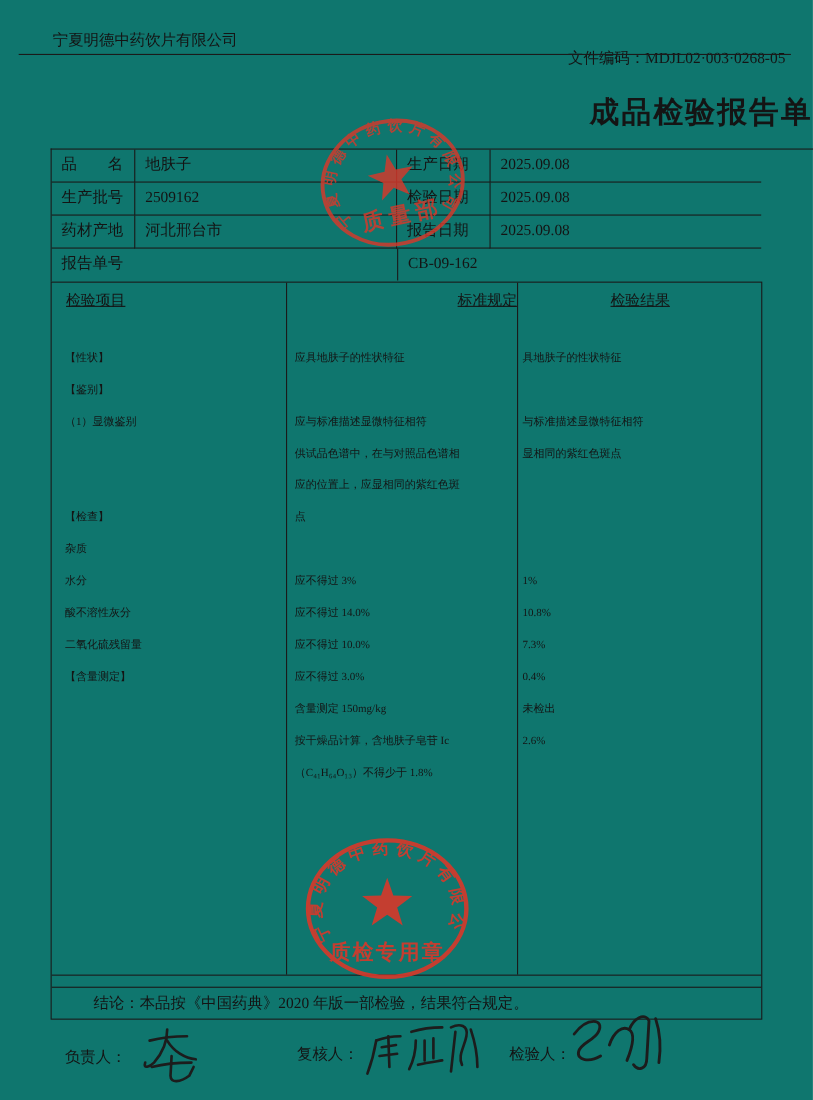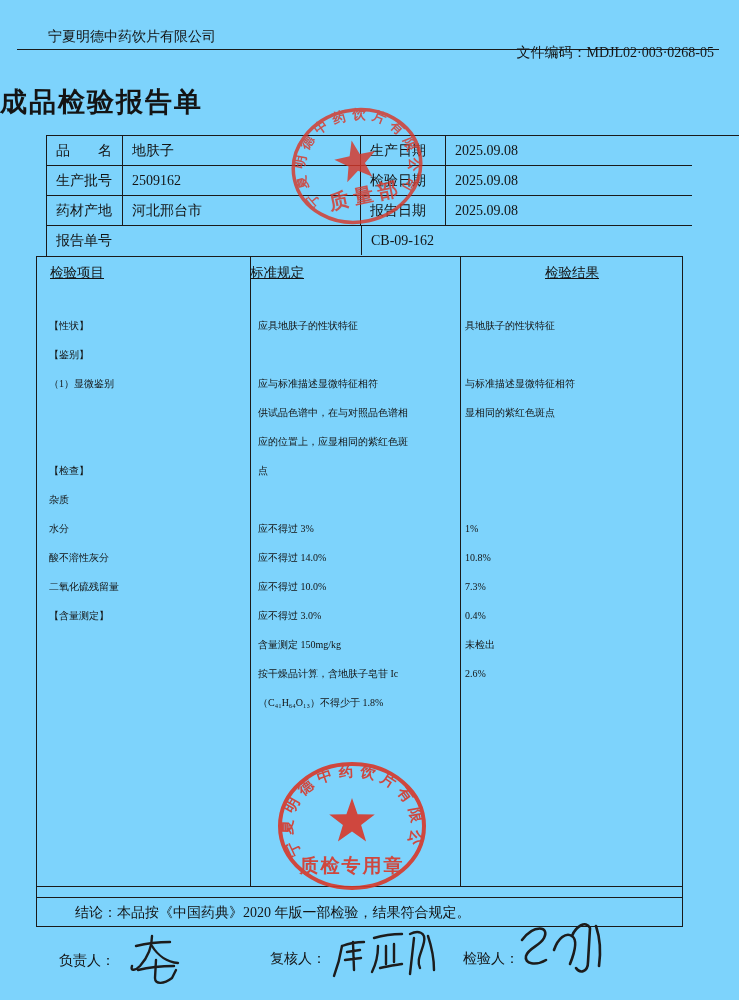--- a/index.html
+++ b/index.html
@@ -1,43 +1,43 @@
 <!DOCTYPE html>
 <html><head>
 <meta charset="utf-8">
 <style>
   html,body{margin:0;padding:0;background:#ffffff;}
   .page{
-    position:relative;width:739px;height:1000px;background:#7dd3fc;
+    position:relative;width:739px;height:1000px;background:#0f766e;
     font-family:"Liberation Serif","DejaVu Serif",serif;color:#141414;
     overflow:hidden;
   }
   
   .doc-header-left{position:absolute;left:48px;top:28px;font-size:14px;white-space:nowrap;}
   .doc-header-right{position:absolute;right:25px;top:28px;font-size:14px;white-space:nowrap;margin-top:16px;}
   .header-rule{position:absolute;left:17px;right:20px;top:49px;border-top:1px solid #1a1a1a;height:0;}
-  .page-title{position:absolute;left:0;right:0;top:84px;text-align:left;font-size:27px;font-weight:bold;letter-spacing:2px;margin:0;}
+  .page-title{position:absolute;left:0;right:0;top:84px;text-align:right;font-size:27px;font-weight:bold;letter-spacing:2px;margin:0;}
 
   
   .info-table{position:absolute;left:46px;top:135px;width:724px;height:121px;border:1px solid #1a1a1a;border-bottom:none;box-sizing:border-box;}
   .info-row{display:grid;grid-template-columns:76px 238px 85px 246px;height:30px;box-sizing:border-box;}
   .info-row .cell{box-sizing:border-box;border-right:1px solid #1a1a1a;border-bottom:1px solid #1a1a1a;
     font-size:14px;line-height:29px;padding-left:9px;white-space:nowrap;overflow:visible;}
   .info-row .cell:last-child{border-right:none;}
   .info-row-last{display:grid;grid-template-columns:314px 331px;height:29px;}
   .info-row-last .cell{box-sizing:border-box;font-size:14px;line-height:29px;padding-left:9px;border-bottom:none;}
   .info-row-last .cell.rn-value{border-left:1px solid #1a1a1a;}
 
   
-  .main-table{position:absolute;left:36px;top:256px;width:647px;height:671px;border:1px solid #1a1a1a;box-sizing:border-box;}
+  .main-table{position:absolute;left:46px;top:256px;width:647px;height:671px;border:1px solid #1a1a1a;box-sizing:border-box;}
   .vdiv{position:absolute;top:0;height:629px;width:0;border-left:1px solid #1a1a1a;}
   .vdiv1{left:213px;} .vdiv2{left:423px;}
   .col-header{position:absolute;top:7px;font-size:13.5px;text-decoration:underline;white-space:nowrap;}
   .ch1{left:13px;}
-  .ch2{left:213px;width:210px;text-align:left;}
+  .ch2{left:213px;width:210px;text-align:right;}
   .ch3{left:423px;width:224px;text-align:center;}
   .tcol{position:absolute;top:54px;}
   .tcol-items{left:0;width:213px;padding-left:12px;box-sizing:border-box;}
   .tcol-standards{left:213px;width:210px;padding-left:8px;box-sizing:border-box;}
   .tcol-results{left:423px;width:224px;padding-left:5px;box-sizing:border-box;}
   .tline{height:29px;line-height:29px;font-size:10px;white-space:nowrap;overflow:visible;}
   .content-bottom{position:absolute;left:0;right:0;top:629px;height:0;border-top:1px solid #1a1a1a;}
   .conclusion-row{position:absolute;left:0;right:0;top:640px;bottom:0;border-top:1px solid #1a1a1a;
     font-size:14px;line-height:29px;padding-left:38px;box-sizing:border-box;white-space:nowrap;}
 

